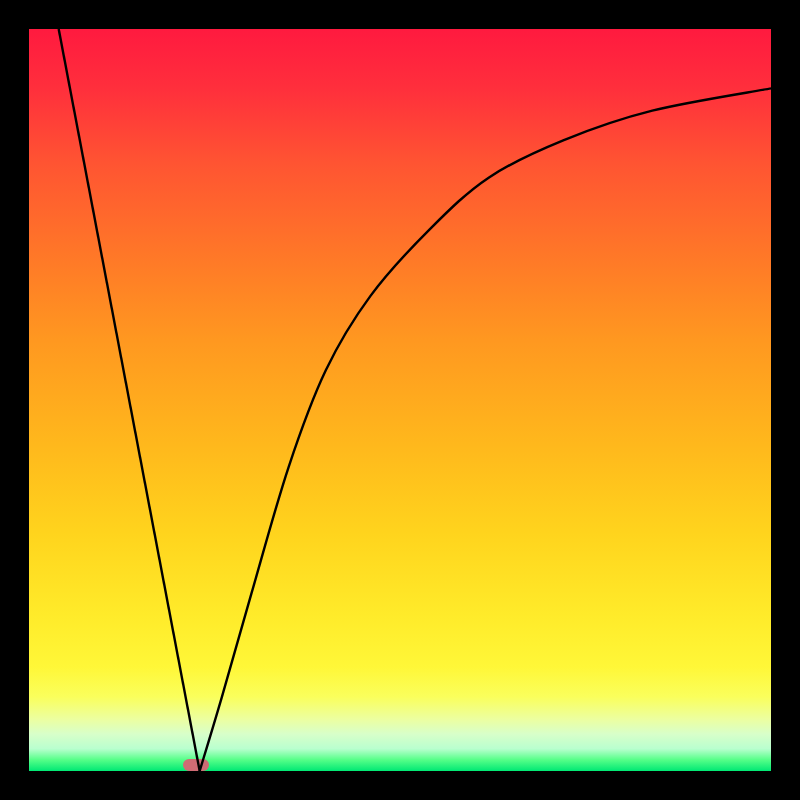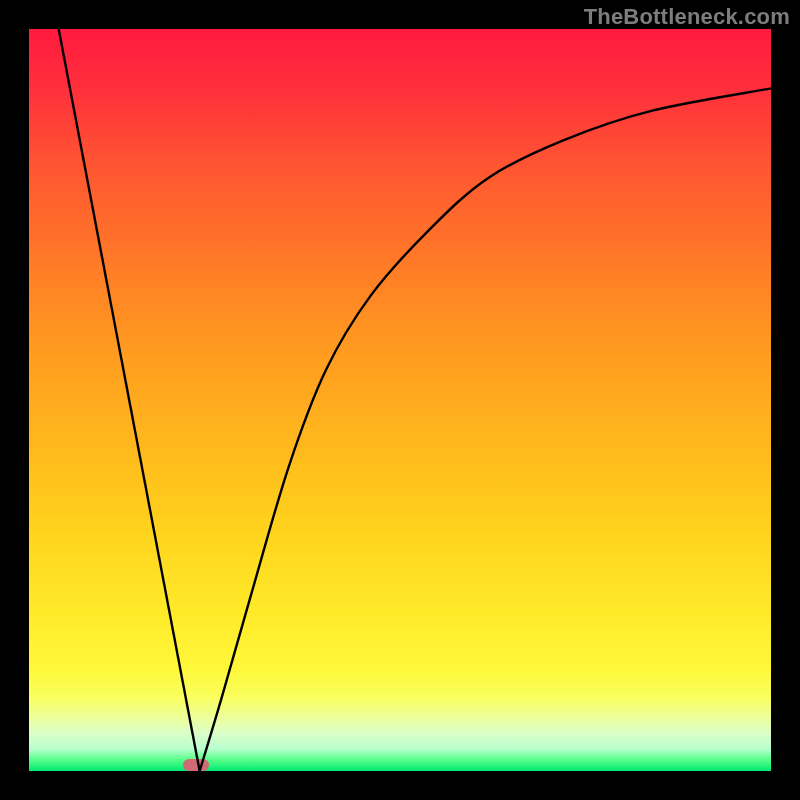--- a/index.html
+++ b/index.html
@@ -67,14 +67,13 @@
 
   <div class="plot"></div>
 
   <div class="marker" id="marker" style="left: 182.95px; top: 759.064px; width: 26px; height: 12px;"></div>
 
   <svg class="overlay" id="curve-svg" width="800" height="800">
     <path id="left-line" stroke="#000" stroke-width="2.4" fill="none" d="M 58.68 29 L 199.66 771"></path>
     <path id="right-curve" stroke="#000" stroke-width="2.4" fill="none" d="M 199.66 771 C 203.37 758.6333333333333, 213.26333333333335 726.48, 221.92000000000002 696.8000000000001 C 230.57666666666668 667.1200000000001, 240.47 631.2566666666667, 251.6 592.92 C 262.73 554.5833333333333, 276.3333333333333 503.8800000000001, 288.7 466.7800000000001 C 301.06666666666666 429.68000000000006, 312.19666666666666 398.7633333333333, 325.8 370.32 C 339.40333333333336 341.87666666666667, 353.00666666666666 319.6166666666667, 370.32 296.12 C 387.6333333333333 272.62333333333333, 409.8933333333333 249.12666666666667, 429.68 229.34 C 449.4666666666667 209.55333333333334, 466.78000000000003 192.23999999999998, 489.04 177.39999999999998 C 511.3 162.55999999999997, 536.0333333333333 151.43, 563.24 140.3 C 590.4466666666667 129.17000000000002, 617.6533333333333 119.27666666666667, 652.28 110.61999999999999 C 686.9066666666666 101.96333333333331, 751.2133333333334 92.06999999999998, 771 88.35999999999997"></path>
   </svg>
 
-  <div class="watermark">TheBottleneck.com</div>
 </div>
 
 </body></html>

